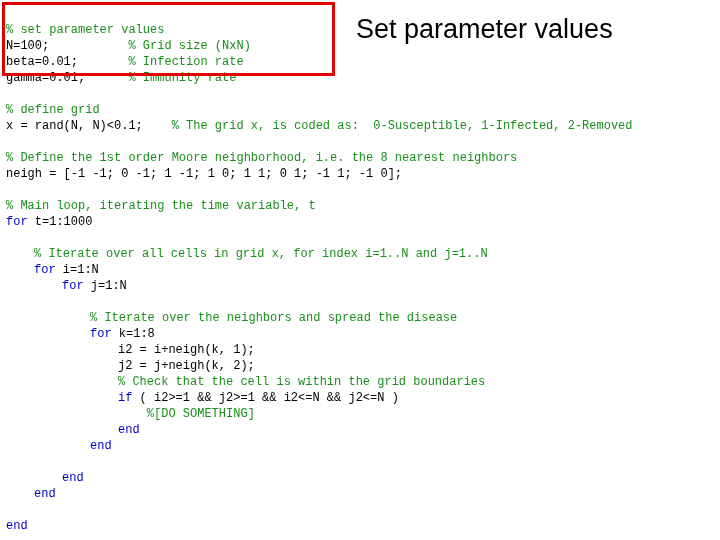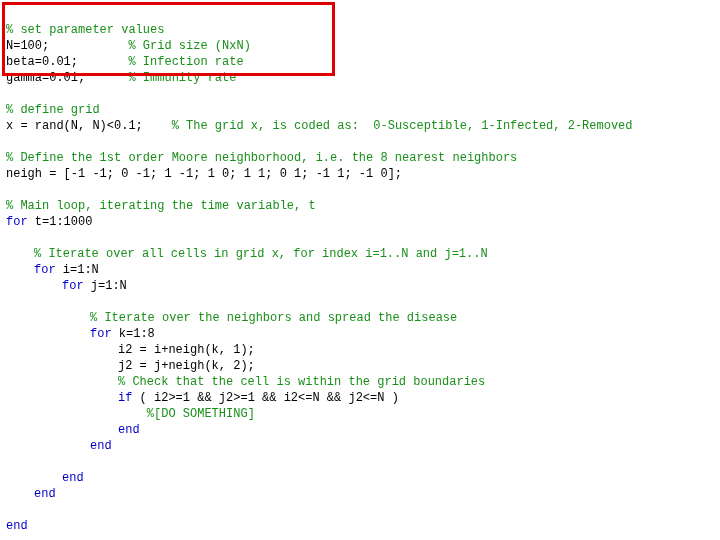--- a/index.html
+++ b/index.html
@@ -50,14 +50,15 @@
 <span class="ind3"><span class="kw">end</span></span>
 
 <span class="ind2"><span class="kw">end</span></span>
 <span class="ind1"><span class="kw">end</span></span>
 
 <span class="kw">end</span>
 </div>
 
   <div class="highlight-box" style="left:2px;top:2px;width:333px;height:74px"></div>
 
+  <div class="callout" style="left:356px;top:14px;">Set parameter values</div>
 
 </div>
 
 </body></html>

